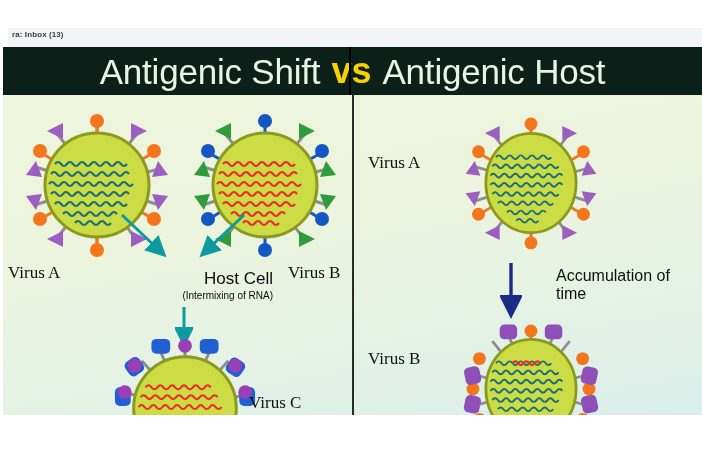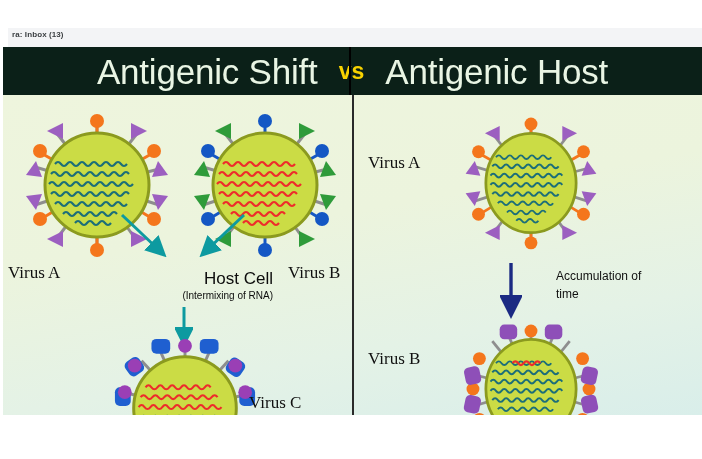--- a/index.html
+++ b/index.html
@@ -13,36 +13,36 @@
   .tabstrip{position:absolute;left:0;top:28px;width:702px;height:19px;background:#f3f4f6;
             border-bottom:1px solid #d8dadd;}
   .tab-title{position:absolute;left:4px;top:30px;font-size:8px;color:#3c4043;
              font-weight:bold;letter-spacing:.1px;white-space:nowrap;}
 
   
   .figure{position:absolute;left:0;top:47px;width:702px;height:368px;overflow:hidden;}
 
   .banner{position:absolute;left:3px;top:0;width:699px;height:48px;background:#0b2018;}
   .banner-inner{position:absolute;left:0;top:0;width:699px;height:48px;
-                display:flex;align-items:center;justify-content:center;gap:21px;}
+                display:flex;align-items:center;justify-content:center;gap:11px;}
   .t-main{font-size:35px;color:#e9f5e4;letter-spacing:-0.2px;line-height:1;
           font-family:"Liberation Sans",sans-serif;white-space:nowrap;}
-  .t-vs{font-size:23px;color:#f8d200;font-weight:bold;line-height:1;white-space:nowrap;}
+  .t-vs{font-size:36px;color:#f8d200;font-weight:bold;line-height:1;white-space:nowrap;}
 
   .canvas{position:absolute;left:3px;top:48px;width:699px;height:320px;
           background:linear-gradient(170deg,#eef5dd 0%,#ecf4dd 40%,#e4f2e6 72%,#d9eeea 100%);
           overflow:hidden;}
   .divider{position:absolute;left:349px;top:0;width:2px;height:320px;background:#2a2a2a;}
 
   .lbl{position:absolute;color:#101010;font-size:17px;white-space:nowrap;
        font-family:Liberation Serif, serif;}
   .hostcell{position:absolute;text-align:right;color:#0c0c0c;white-space:nowrap;}
   .hostcell .h1{font-size:17px;line-height:18px;}
   .hostcell .h2{font-size:10px;line-height:15px;}
-  .accum{position:absolute;color:#101010;font-size:12px;line-height:18px;
+  .accum{position:absolute;color:#101010;font-size:16px;line-height:18px;
          white-space:nowrap;}
 
   .virus{position:absolute;}
   .caption-bar{position:absolute;left:0;top:415px;width:702px;height:44px;background:#ffffff;}
 </style>
 </head>
 <body>
 
 <div class="page">
 

